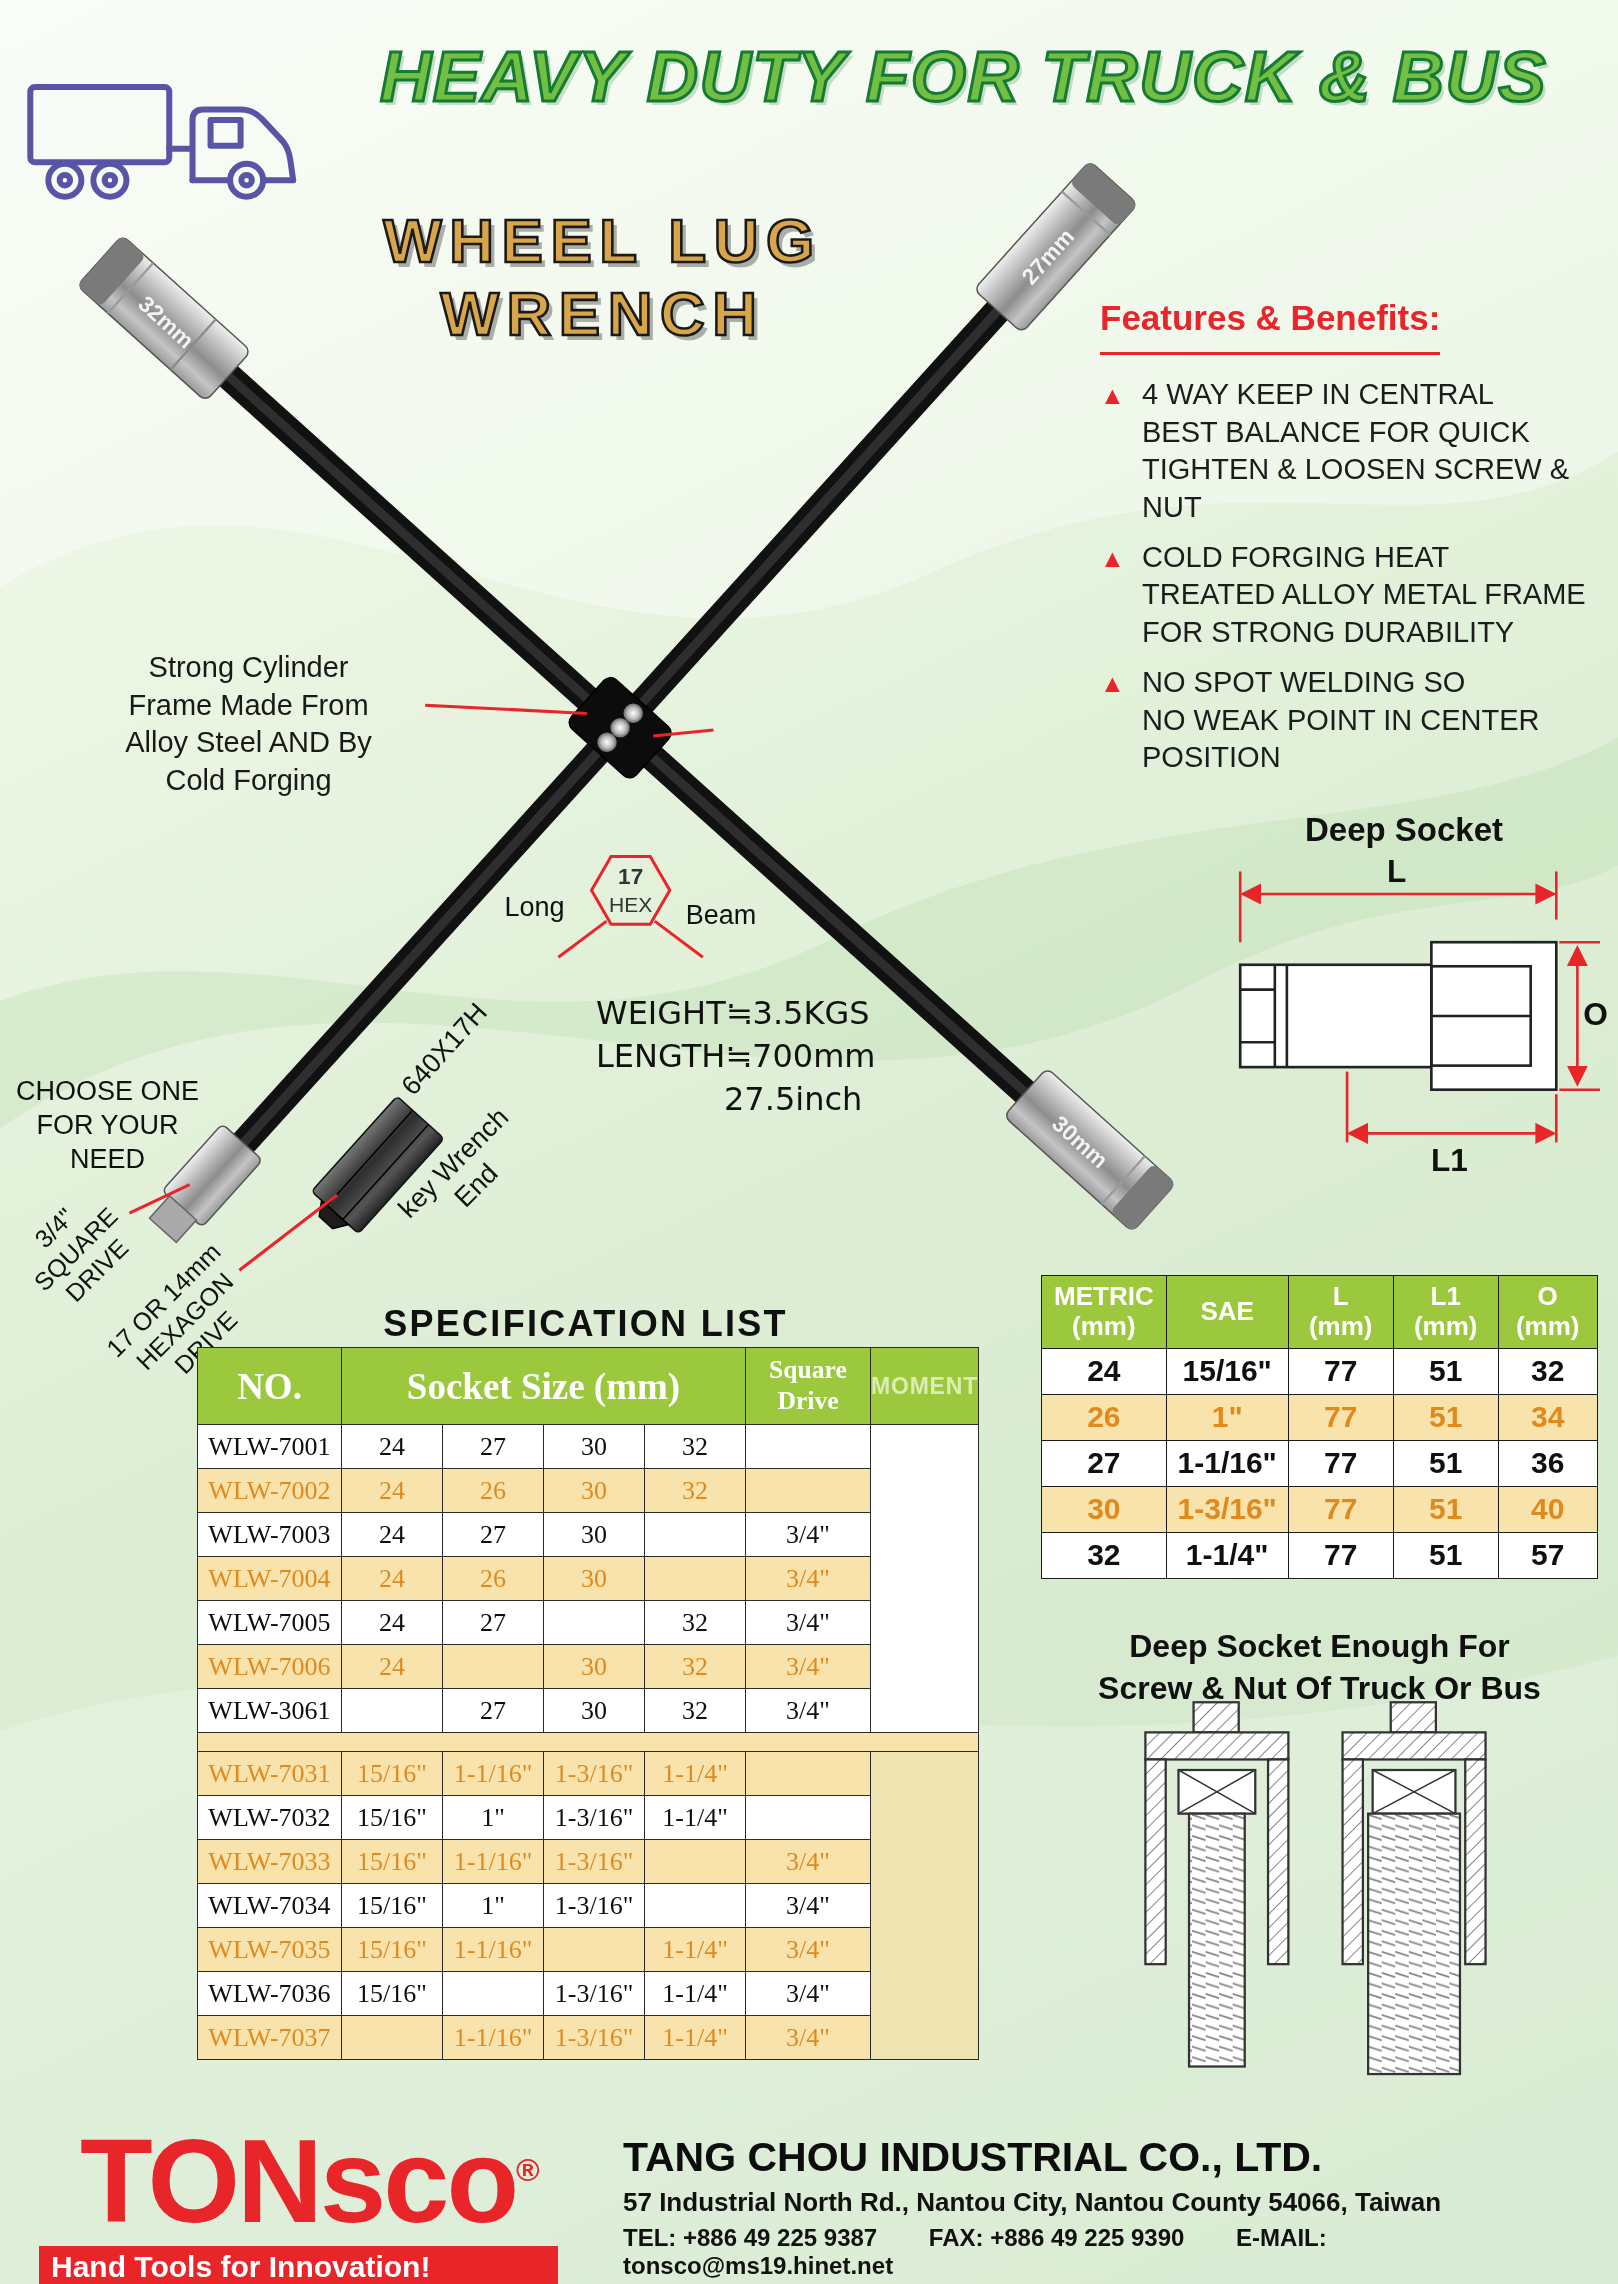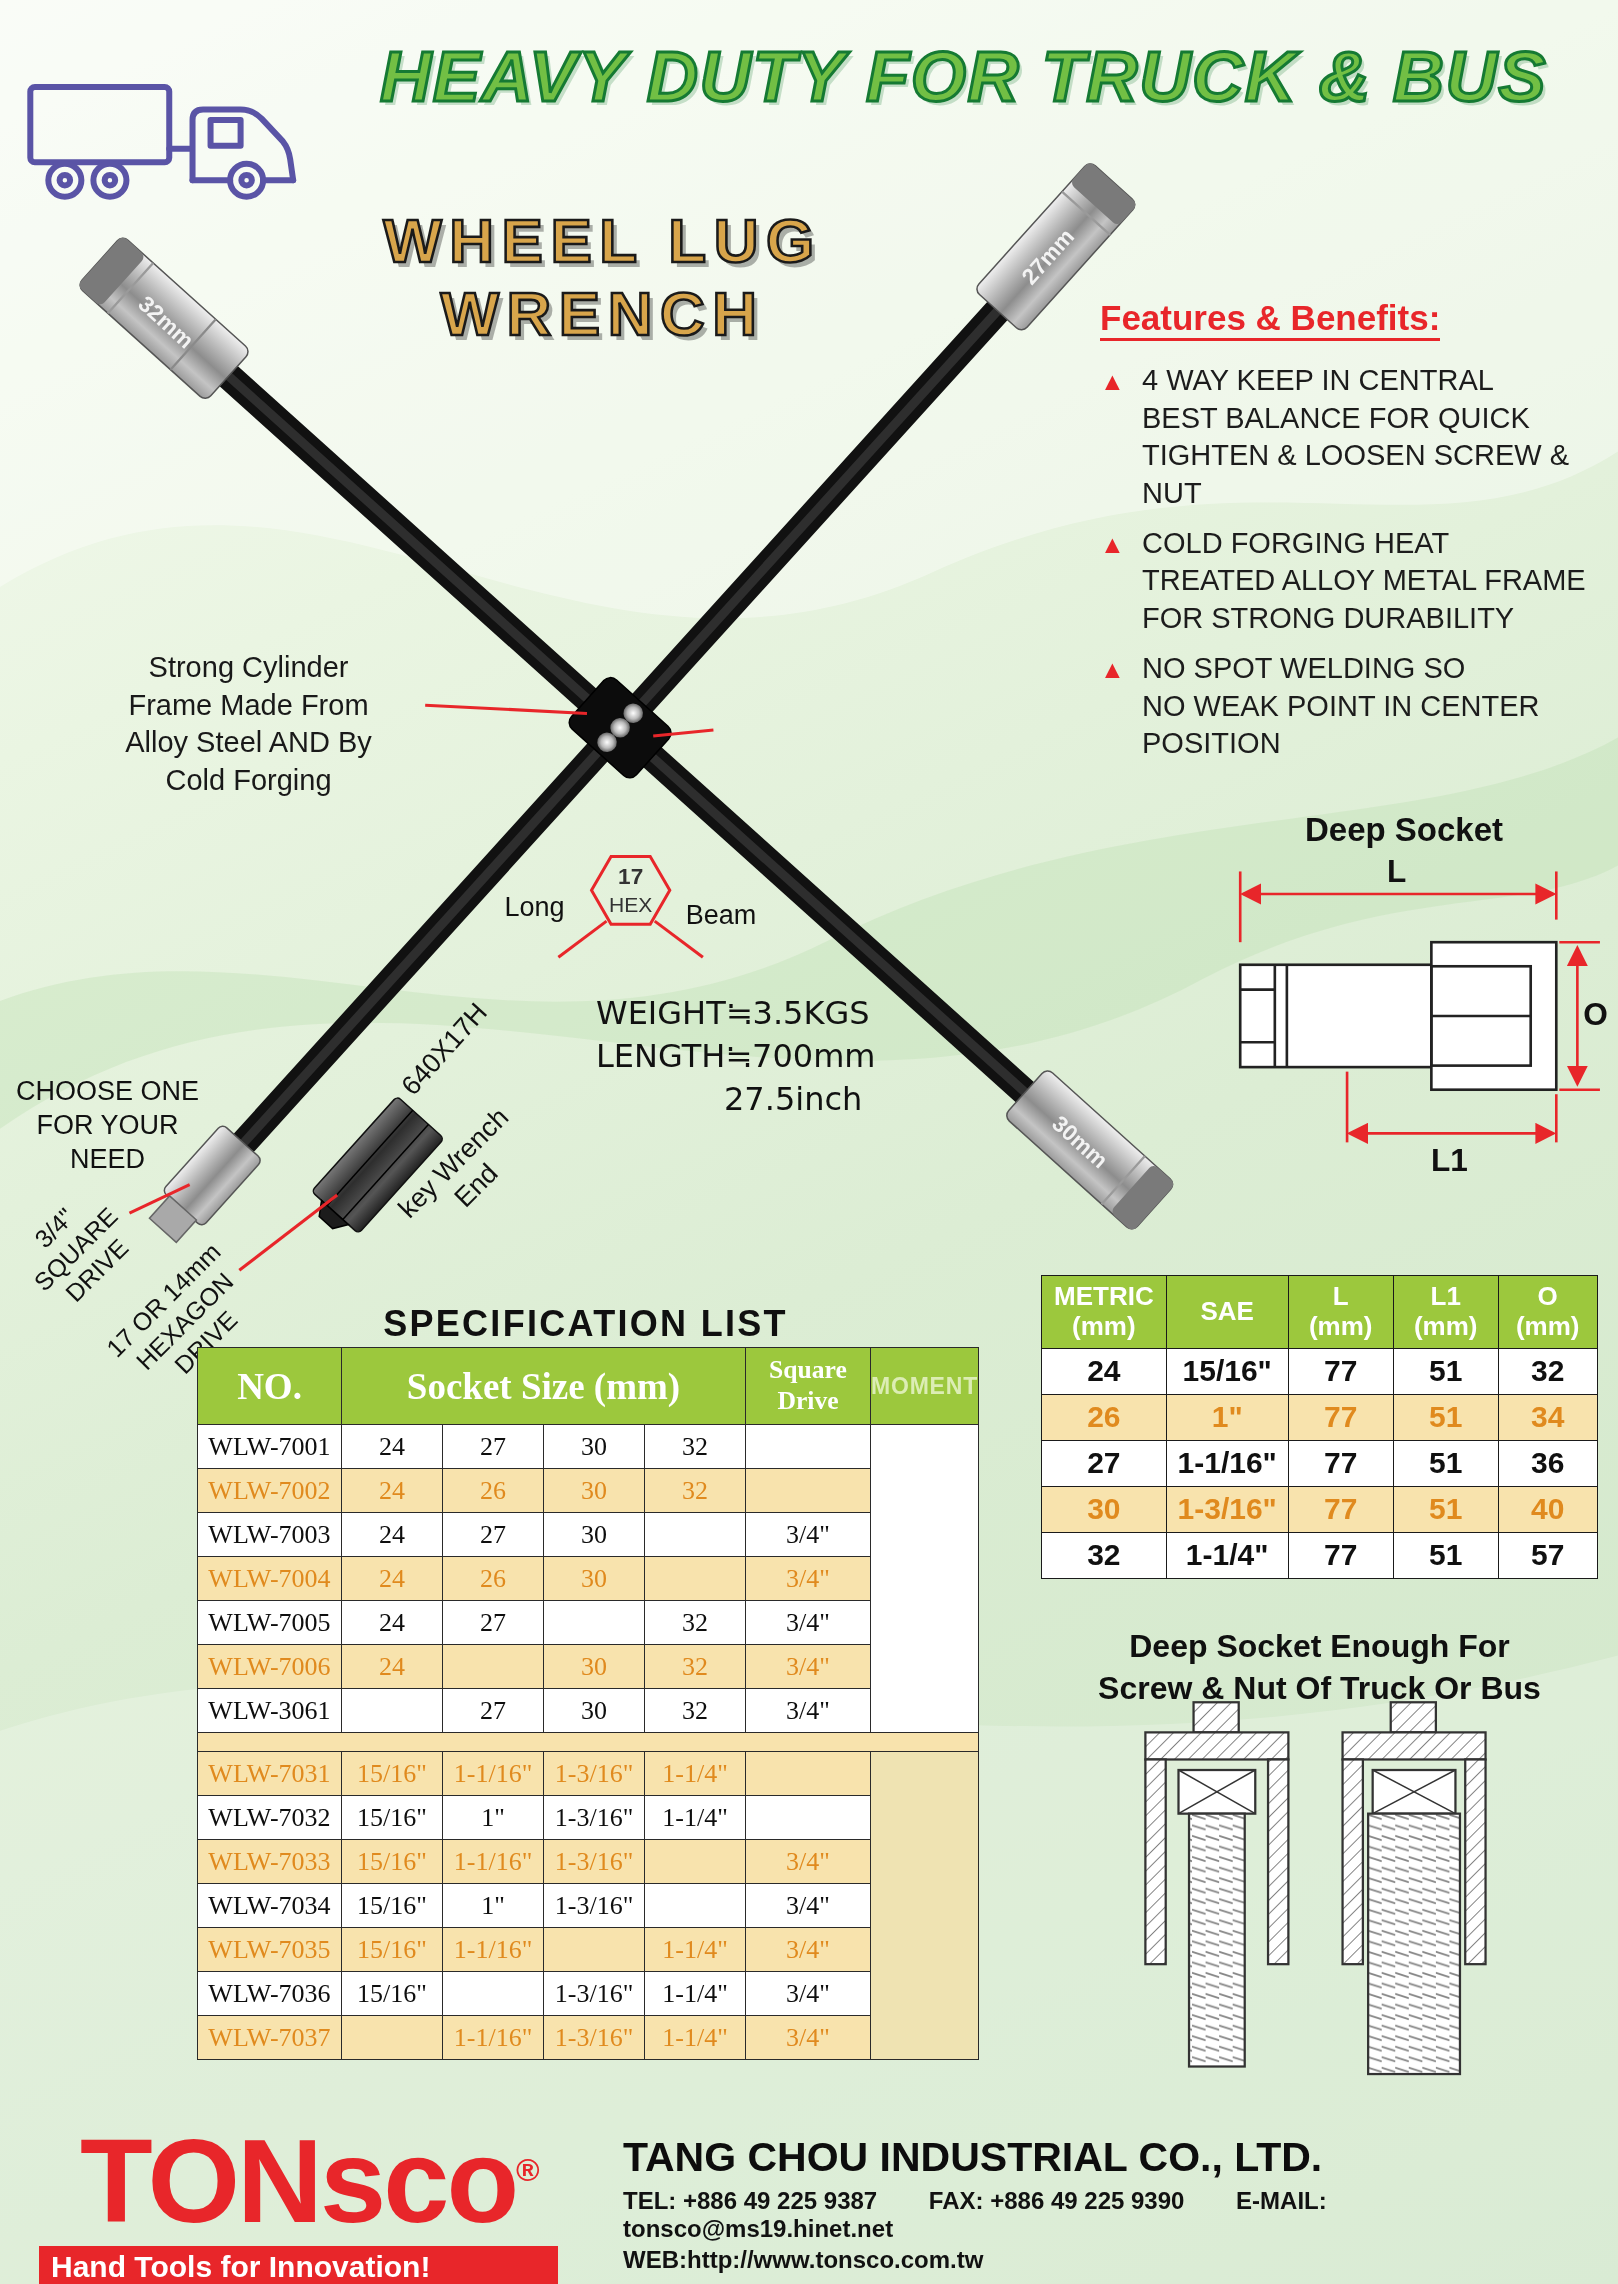--- a/index.html
+++ b/index.html
@@ -34,21 +34,21 @@
   .choose { left:13.5px; top:1075px; width:188px; font-size:27px; line-height:1.25; text-align:center; white-space:pre-line; }
   .rot { transform:rotate(-45deg); transform-origin:center; white-space:pre-line; text-align:center; }
   .sq-label { left:3.8px; top:1204px; width:143px; font-size:25px; line-height:1.2; }
   .hexdrive-label { left:94px; top:1276px; width:181px; font-size:25px; line-height:1.2; }
   .shaft-code { left:369px; top:1034px; width:151px; font-size:27px; transform:rotate(-48deg); }
   .keywrench { left:386px; top:1142px; width:158px; font-size:27px; line-height:1.2; }
 
   .features { left:1100px; top:298px; width:500px; }
   .features-heading {
     display:inline-block; color:#e8262a; font-size:35px; font-weight:bold;
-    border-bottom:3px solid #e8262a; padding-bottom:0; margin-bottom:21px;
+    border-bottom:3px solid #e8262a; padding-bottom:14px; margin-bottom:21px;
   }
   .feature-item { display:flex; margin-bottom:12px; }
   .feature-item .tri { color:#e8262a; font-size:25px; margin:5.3px 12px 0 0; flex:0 0 30px; }
   .feature-item .txt { font-size:29px; line-height:1.3; white-space:pre-line; color:#1c1c1c; }
 
   .deep-title { left:1276px; top:811px; width:256px; text-align:center; font-size:33px; font-weight:bold; }
 
   table { border-collapse:collapse; }
   .metric-wrap { left:1041px; top:1275px; }
   table.metric th, table.metric td { border:1.9px solid #1a1a1a; }
@@ -517,20 +517,21 @@
 
   <div class="abs deep-note">Deep Socket Enough For
 Screw &amp; Nut Of Truck Or Bus</div>
 
   <div class="abs logo-block">
     <div class="logo-text"><span>TONsco</span><sup>®</sup></div>
     <div class="logo-bar">Hand Tools for Innovation!</div>
   </div>
   <div class="abs company-block">
     <div class="company-name">TANG CHOU INDUSTRIAL CO., LTD.</div>
+    <div class="company-address">57  Industrial North Rd., Nantou City, Nantou County 54066, Taiwan</div>
     <div class="company-line">
       <span>TEL: +886 49 225 9387</span>
       <span>FAX: +886 49 225 9390</span>
       <span>E-MAIL: tonsco@ms19.hinet.net</span>
     </div>
     <div class="company-web">WEB:http://www.tonsco.com.tw</div>
   </div>
 
 </div>
 

